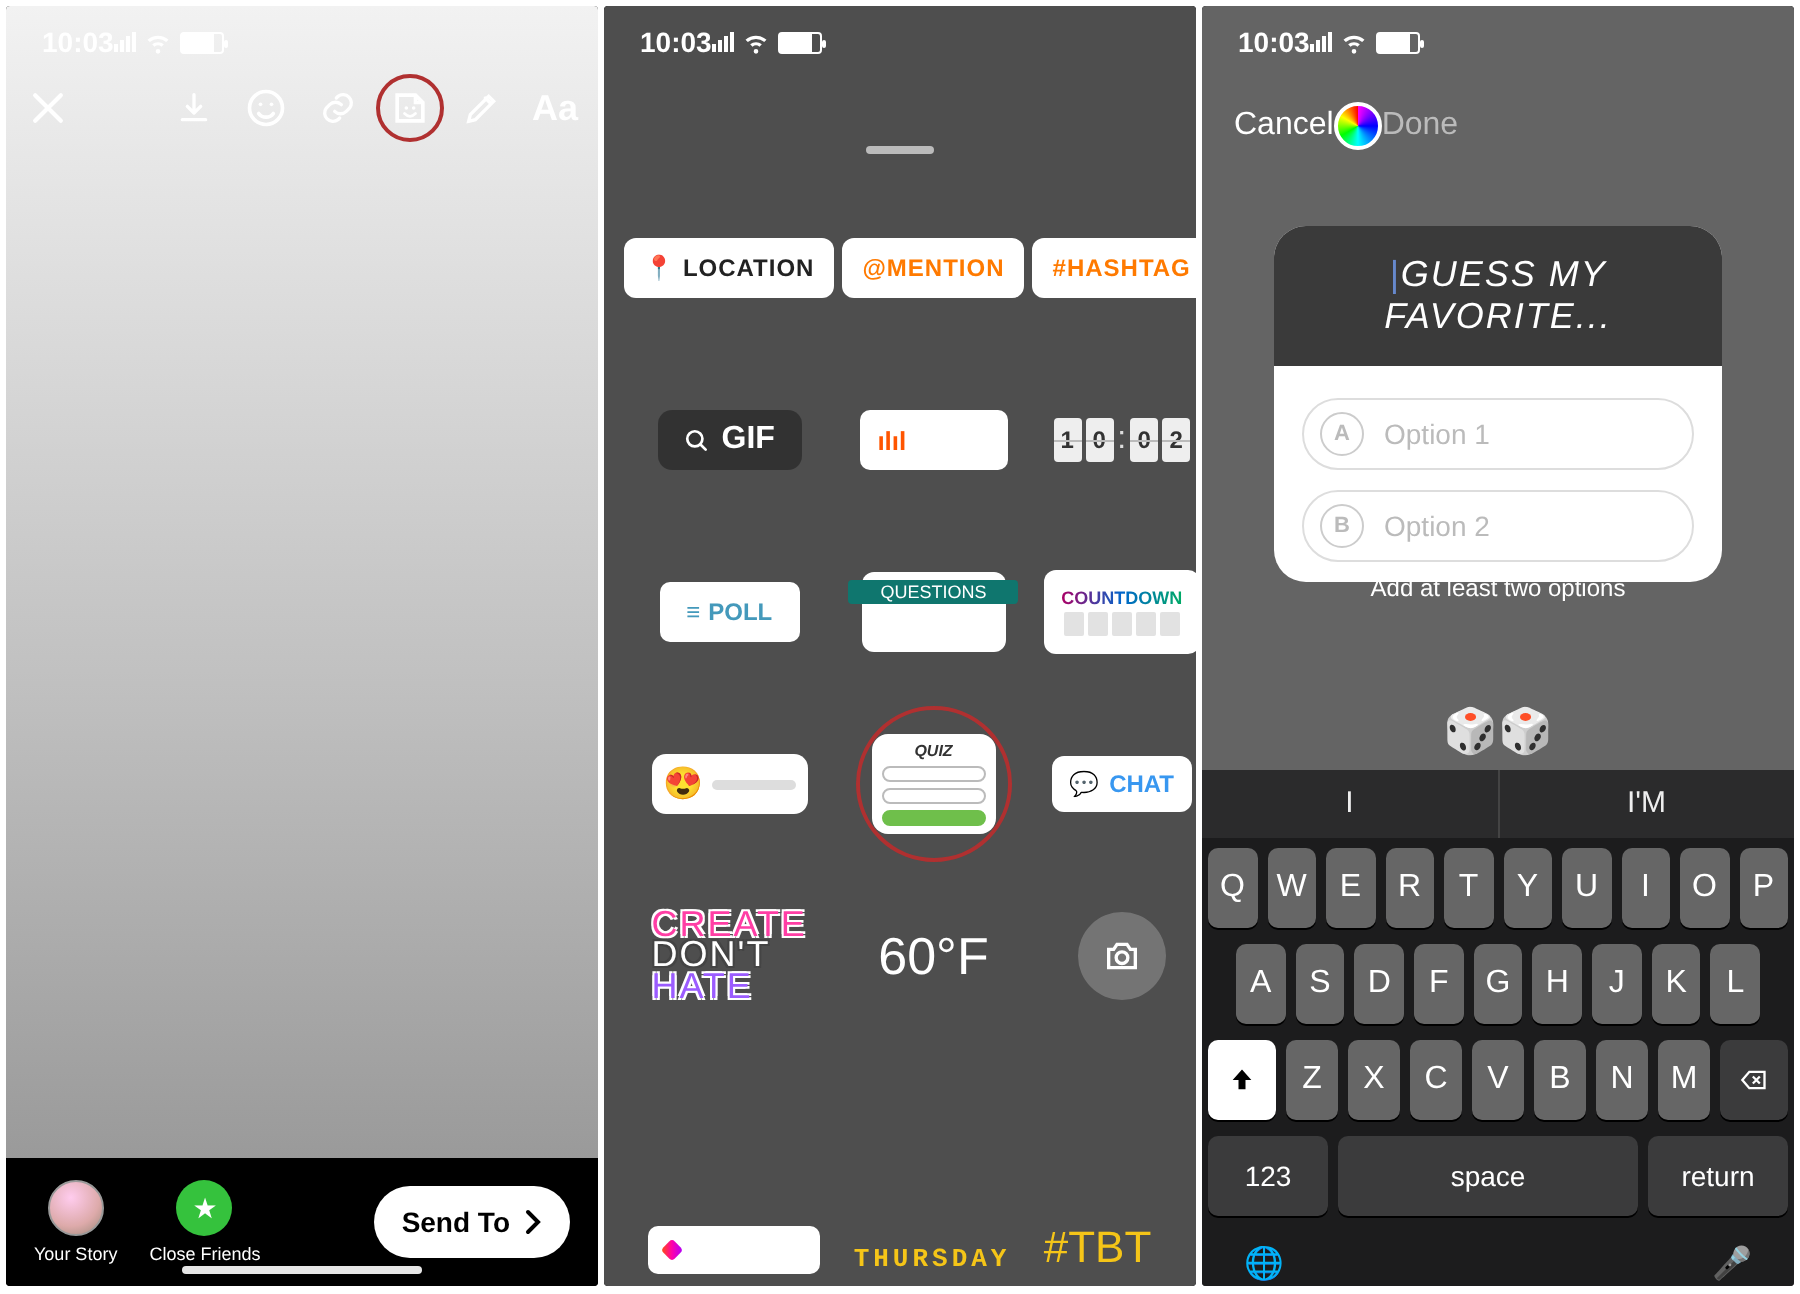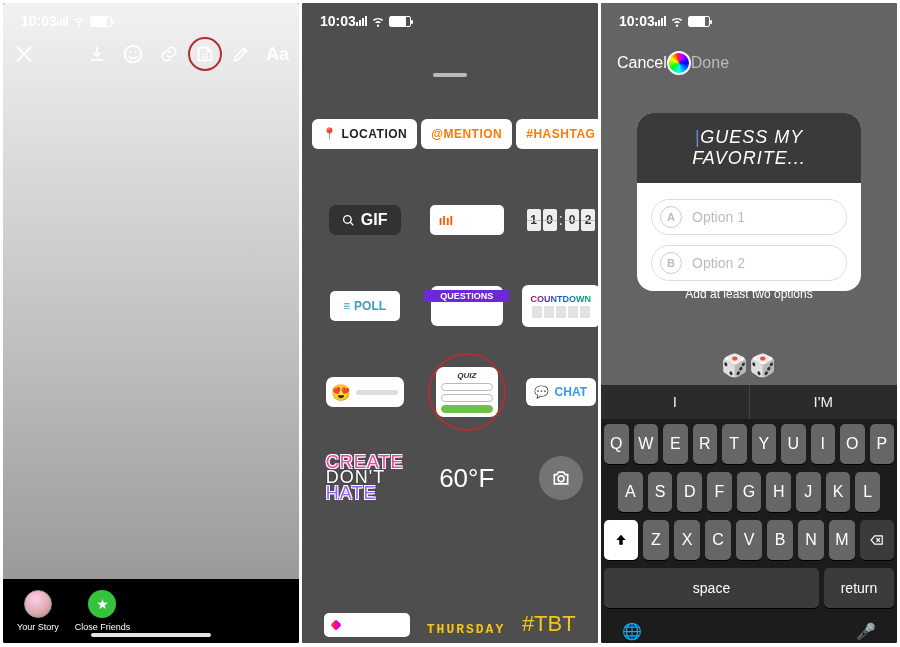--- a/index.html
+++ b/index.html
@@ -38,21 +38,21 @@
   .stgrid{margin-top:22px;display:grid;grid-template-columns:repeat(3,1fr);grid-auto-rows:70px;gap:16px 4px;justify-items:center;align-items:center}
   .chip{background:#fff;color:#222;border-radius:6px;height:30px;padding:0 10px;display:inline-flex;align-items:center;gap:4px;font-weight:800;font-size:12px;letter-spacing:.5px}
   .chip.orange{color:#ff7a00}
   .gifchip{background:rgba(0,0,0,.35);color:#fff;border-radius:7px;height:30px;width:72px;display:flex;align-items:center;justify-content:center;gap:6px;font-weight:700}
   .music{background:#fff;border-radius:5px;height:30px;width:74px;display:flex;align-items:center;justify-content:center;gap:3px;font-weight:800;font-size:12px}
   .clock{display:flex;gap:2px}
   .cd{width:14px;height:22px;background:#eee;border-radius:2px;display:flex;align-items:center;justify-content:center;color:#333;font-size:12px;font-weight:600;position:relative}
   .cd::after{content:"";position:absolute;left:0;right:0;top:50%;height:1px;background:#bbb}
   .poll{background:#fff;border-radius:5px;height:30px;width:70px;display:flex;align-items:center;justify-content:center;gap:4px;font-size:12px;color:#49b;font-weight:800}
   .qs{background:#fff;border-radius:6px;width:72px;height:40px;position:relative;display:flex;align-items:flex-start;justify-content:center;padding-top:4px}
-  .qs span{background:#6d28d9;color:#fff;font-size:9px;padding:1px 16px;border-radius:2px;font-weight:700}
+  .qs span{background:#0f766e;color:#fff;font-size:9px;padding:1px 16px;border-radius:2px;font-weight:400}
   .cdown{background:#fff;border-radius:6px;width:78px;height:42px;display:flex;flex-direction:column;align-items:center;justify-content:center;gap:2px}
   .cdown .t{font-size:9px;font-weight:800;background:linear-gradient(90deg,#a06,#06c,#0a6);-webkit-background-clip:text;background-clip:text;color:transparent}
   .cdown .bx{display:flex;gap:2px}
   .cdown .bx i{width:10px;height:12px;background:#e2e2e2;border-radius:1px;display:block}
   .emoji-slider{background:#fff;border-radius:7px;height:30px;width:78px;display:flex;align-items:center;padding:0 6px;gap:4px}
   .emoji-slider .bar{flex:1;height:5px;background:#ddd;border-radius:3px}
   .quiz{background:#fff;border-radius:8px;width:62px;height:50px;display:flex;flex-direction:column;align-items:center;padding:4px 5px;gap:3px}
   .quiz .t{font-size:8px;font-weight:800;color:#333;font-style:italic}
   .quiz .o{width:100%;height:8px;border:1px solid #bbb;border-radius:5px}
   .quiz .o.g{background:#6fbf4b;border-color:#6fbf4b}
@@ -169,20 +169,26 @@
     <div class="s1-btns">
       <div class="s1-btn">
         <span class="avatar"></span>
         <span>Your Story</span>
       </div>
       <div class="s1-btn">
         <span class="cf">★</span>
         <span>Close Friends</span>
       </div>
     </div>
+    <div class="sendto">
+      <span>Send To</span>
+      <svg width="10" height="14" viewBox="0 0 10 14">
+            <path fill="none" stroke="#000" stroke-width="2" stroke-linecap="round" d="M3 2l5 5-5 5"></path>
+          </svg>
+    </div>
   </div>
   <div class="home-ind"></div>
 </div>
 
 <div class="phone">
   <div class="s2-bg"></div>
   <div class="statusbar">
     <span>10:03</span>
     <span class="right">
           <span class="signal">
@@ -372,20 +378,21 @@
           <div class="key">B</div>
           <div class="key">N</div>
           <div class="key">M</div>
           <div class="key fn">
             <svg width="18" height="14" viewBox="0 0 24 24">
               <path fill="none" stroke="#fff" stroke-width="2" d="M8 5h13v14H8l-6-7zM11 9l6 6m0-6l-6 6"></path>
             </svg>
           </div>
         </div>
     <div class="krow r4">
+      <div class="key num">123</div>
       <div class="key space">space</div>
       <div class="key ret">return</div>
     </div>
     <div class="kbtm">
       <span>🌐</span>
       <span>🎤</span>
     </div>
   </div>
 </div>
 

